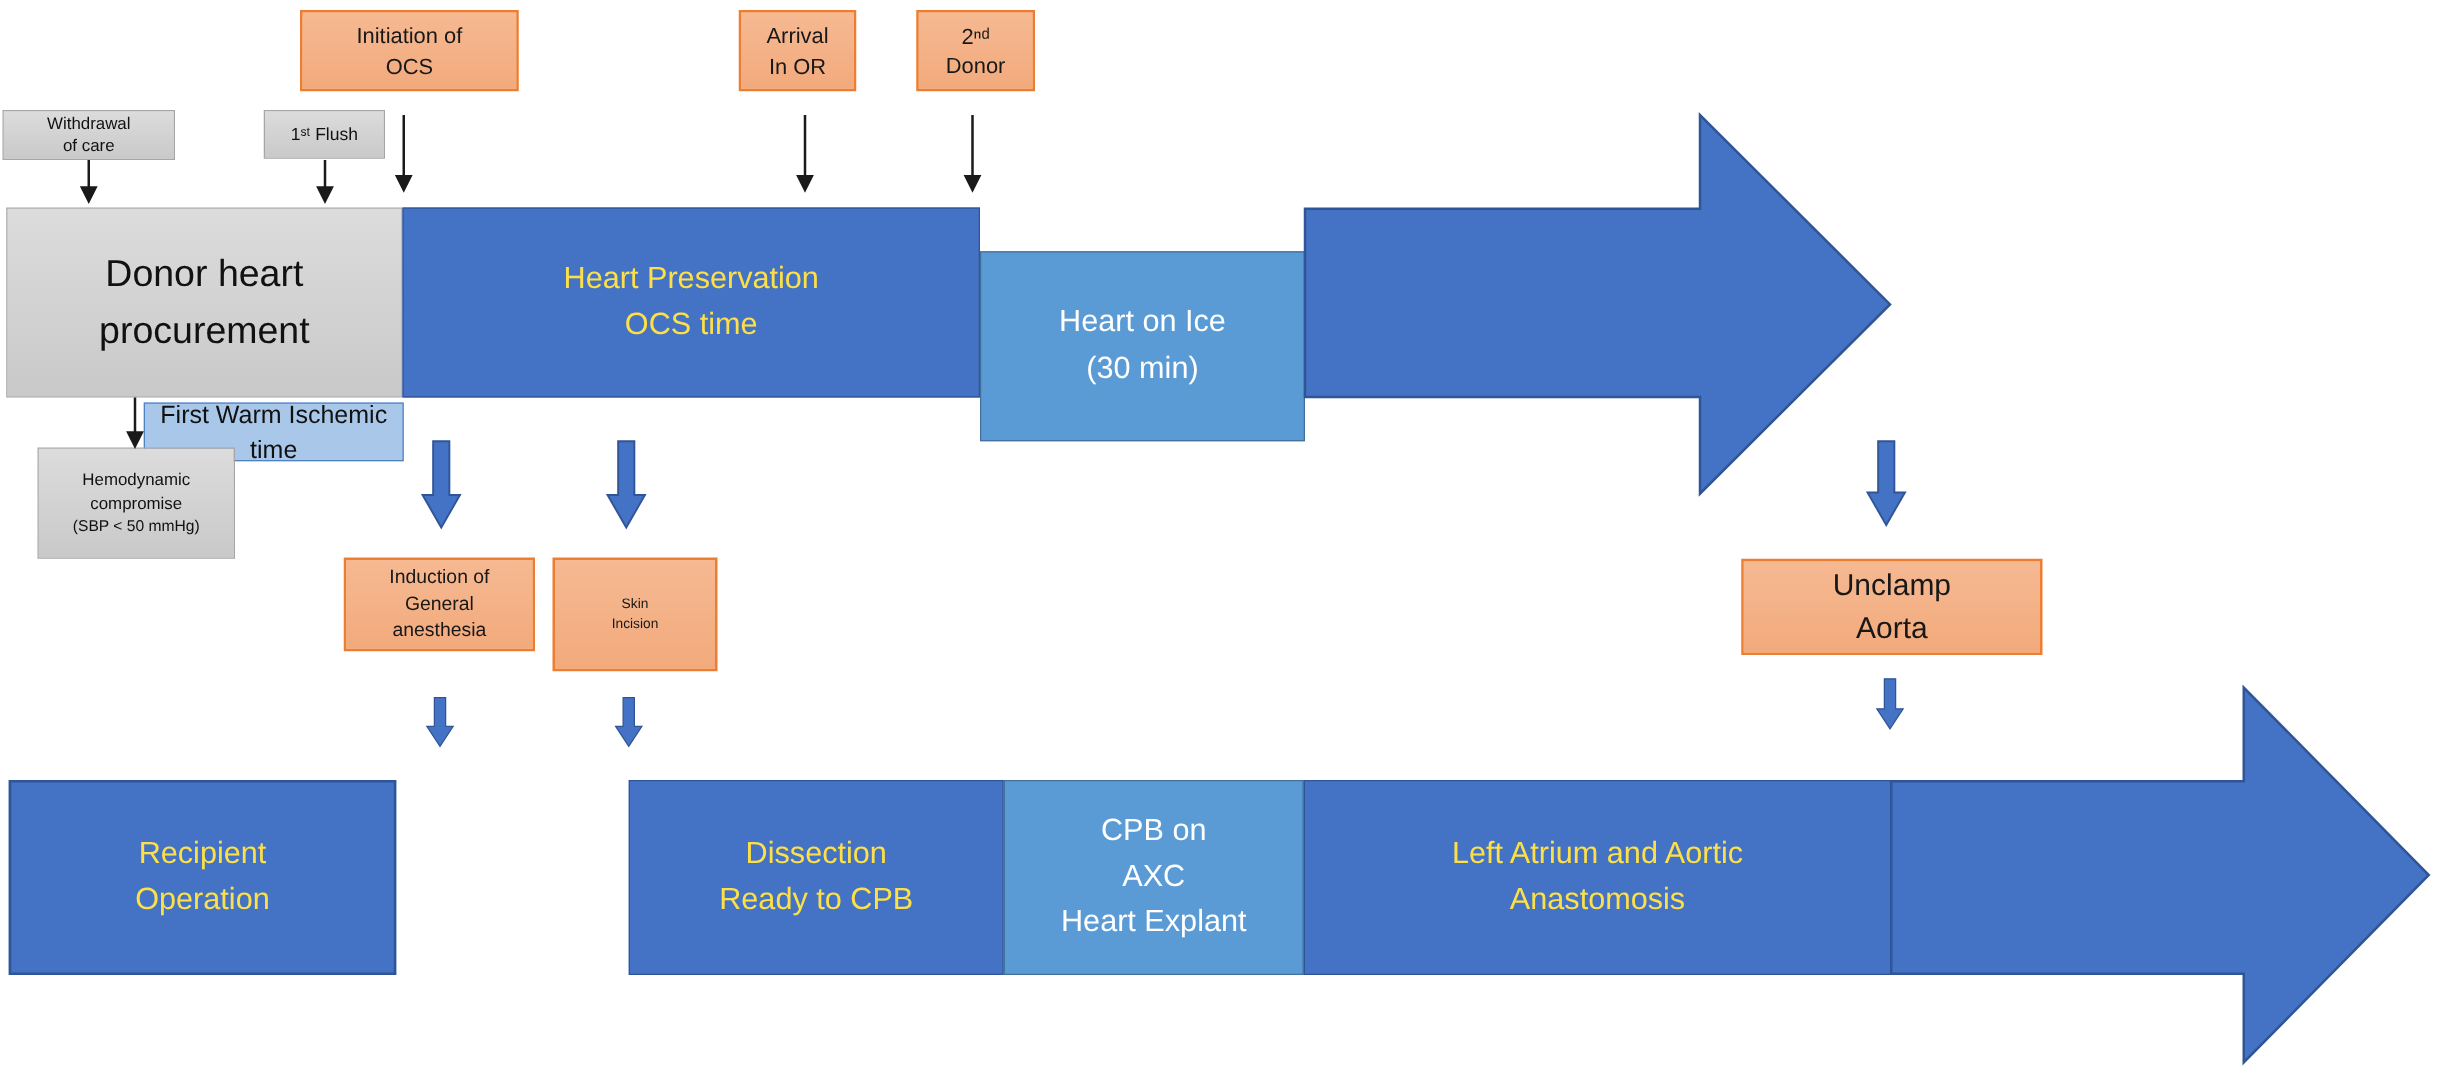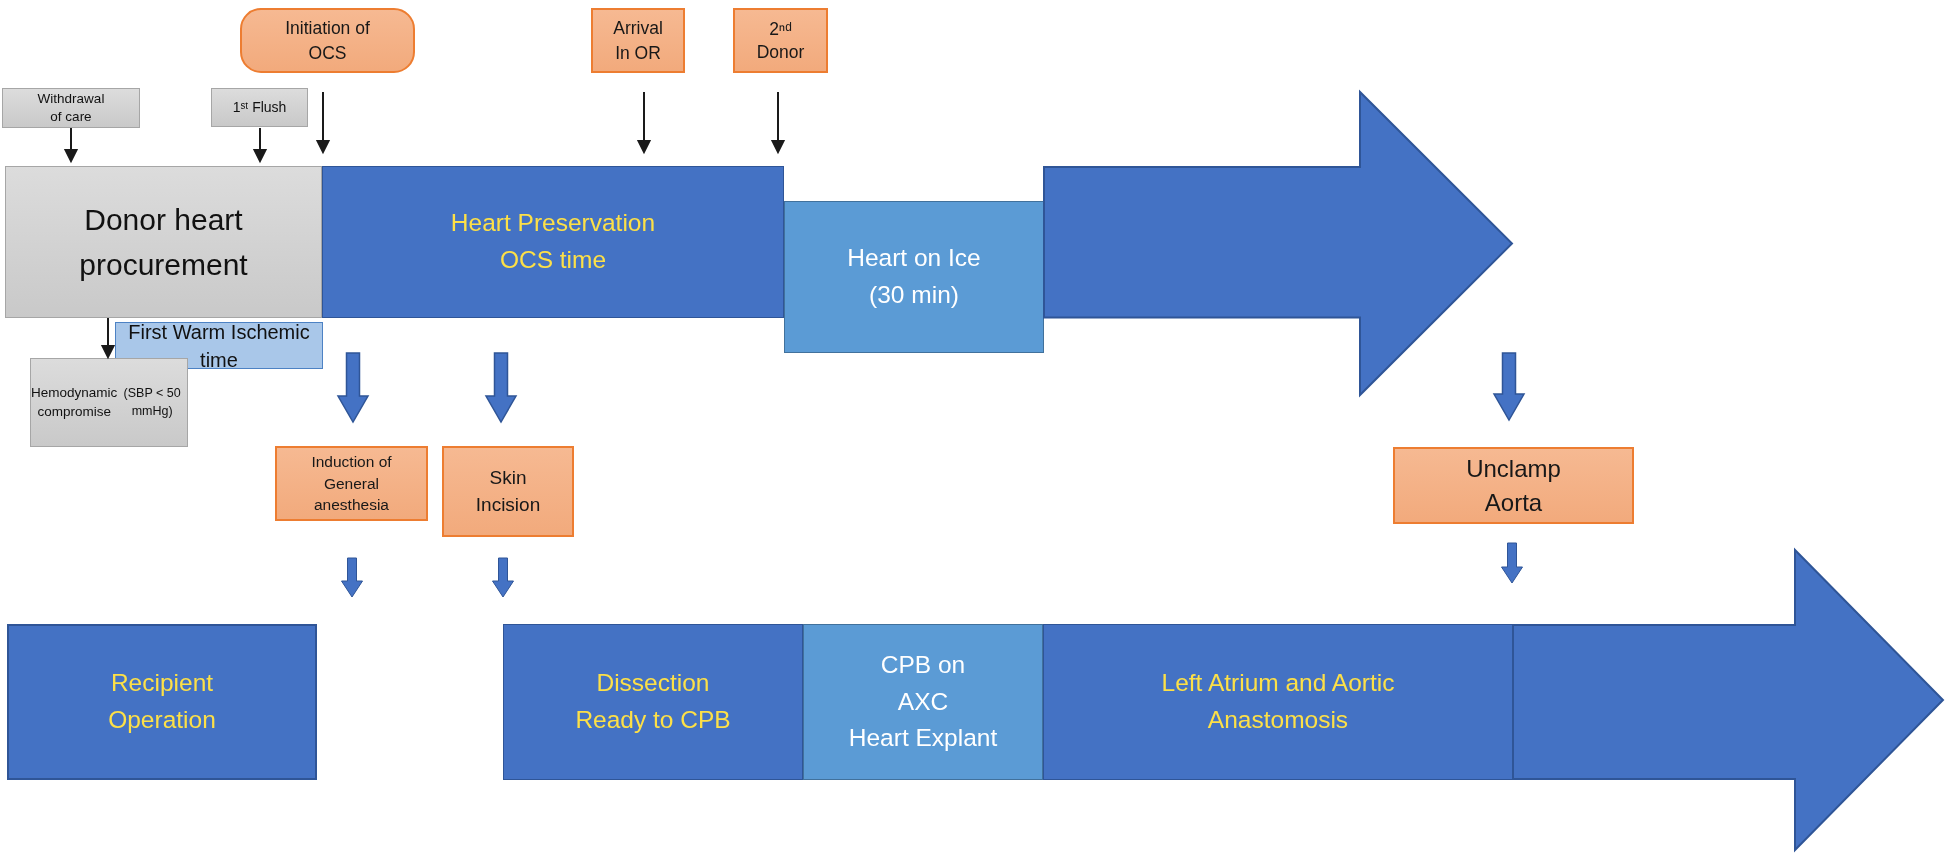--- a/index.html
+++ b/index.html
@@ -21,21 +21,21 @@
 </head>
 <body>
 
 <div id="canvas">
 
   <div class="box gray" style="left:2px;top:88px;width:138px;height:40px;font-size:13.5px;line-height:1.35;">Withdrawal
 of care</div>
 
   <div class="box gray" style="left:211px;top:88px;width:97px;height:39px;font-size:14px;">1ˢᵗ Flush</div>
 
-  <div class="box orange" style="left:240px;top:8px;width:175px;height:65px;font-size:17.5px;border-radius:21px;">Initiation of
+  <div class="box orange" style="left:240px;top:8px;width:175px;height:65px;font-size:17.5px;">Initiation of
 OCS</div>
 
   <div class="box orange" style="left:591px;top:8px;width:94px;height:65px;font-size:17.5px;">Arrival
 In OR</div>
 
   <div class="box orange" style="left:733px;top:8px;width:95px;height:65px;font-size:17.5px;line-height:1.3;">2ⁿᵈ
 Donor</div>
 
   <div class="box gray" style="left:5px;top:166px;width:317px;height:152px;font-size:30px;line-height:1.5;">Donor heart
 procurement</div>
@@ -45,31 +45,31 @@
 
   <div class="box light band-text" style="left:784px;top:166px;width:260px;height:152px;margin-top:35px;">Heart on Ice
 (30 min)</div>
 
   <div class="no-bg band-text" style="left:1044px;top:166px;width:390px;height:152px;">Second Warm Ischemic
 time
 (2ⁿᵈ WIT)</div>
 
   <div class="box pale" style="left:115px;top:322px;width:208px;height:47px;font-size:20px;">First Warm Ischemic time</div>
 
-  <div class="box gray" style="left:30px;top:358px;width:158px;height:89px;font-size:13.5px;flex-direction:row;">
+  <div class="box gray" style="left:30px;top:358px;width:158px;height:89px;font-size:13.5px;flex-direction:column;">
     <span>Hemodynamic
 compromise</span>
     <span class="hemo-sub">(SBP &lt; 50 mmHg)</span>
   </div>
 
   <div class="box orange" style="left:275px;top:446px;width:153px;height:75px;font-size:15.5px;">Induction of
 General
 anesthesia</div>
 
-  <div class="box orange" style="left:442px;top:446px;width:132px;height:91px;font-size:19px;">Skin
+  <div class="box orange" style="left:442px;top:446px;width:132px;height:91px;font-size:11px;">Skin
 Incision</div>
 
   <div class="box orange" style="left:1393px;top:447px;width:241px;height:77px;font-size:24px;">Unclamp
 Aorta</div>
 
   <div class="box dark band-text" style="left:7px;top:624px;width:310px;height:156px;border-width:2px;">Recipient
 Operation</div>
 
   <div class="box dark band-text" style="left:503px;top:624px;width:300px;height:156px;">Dissection
 Ready to CPB</div>

